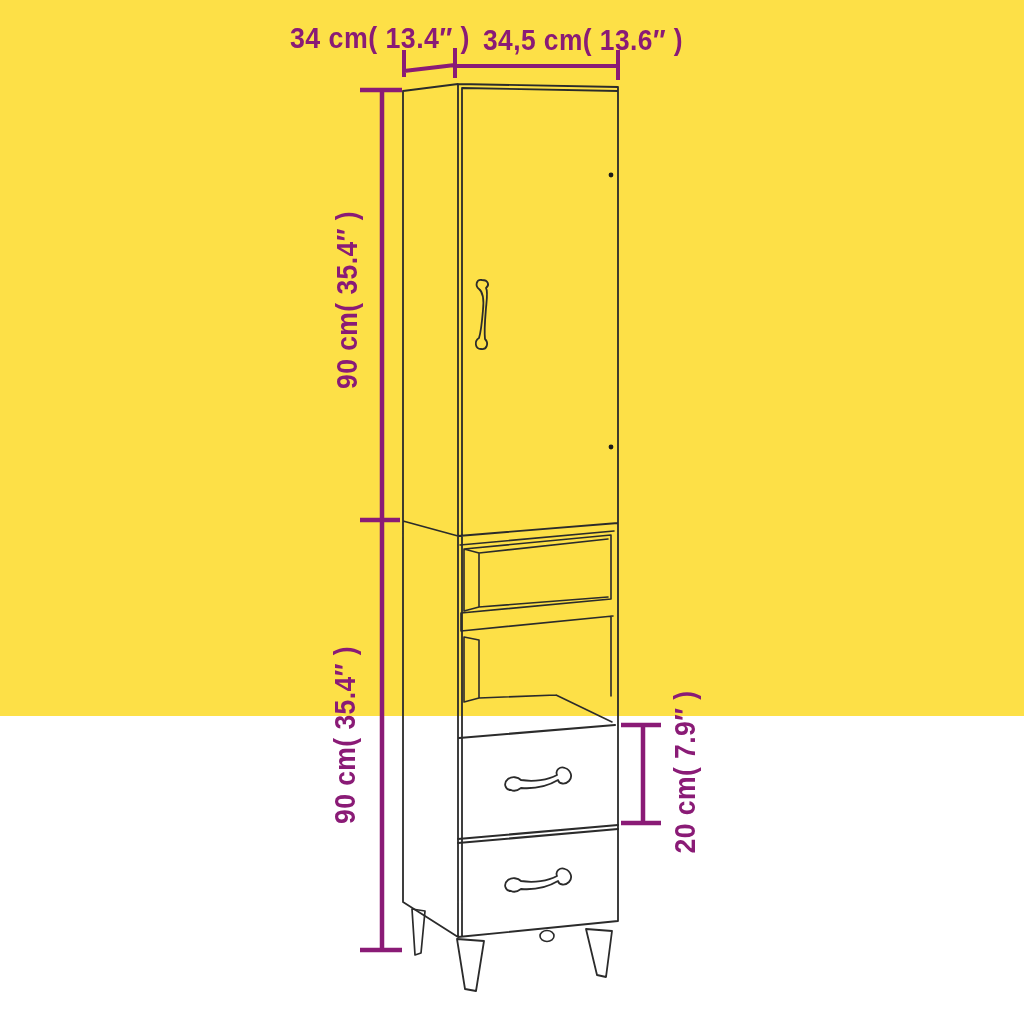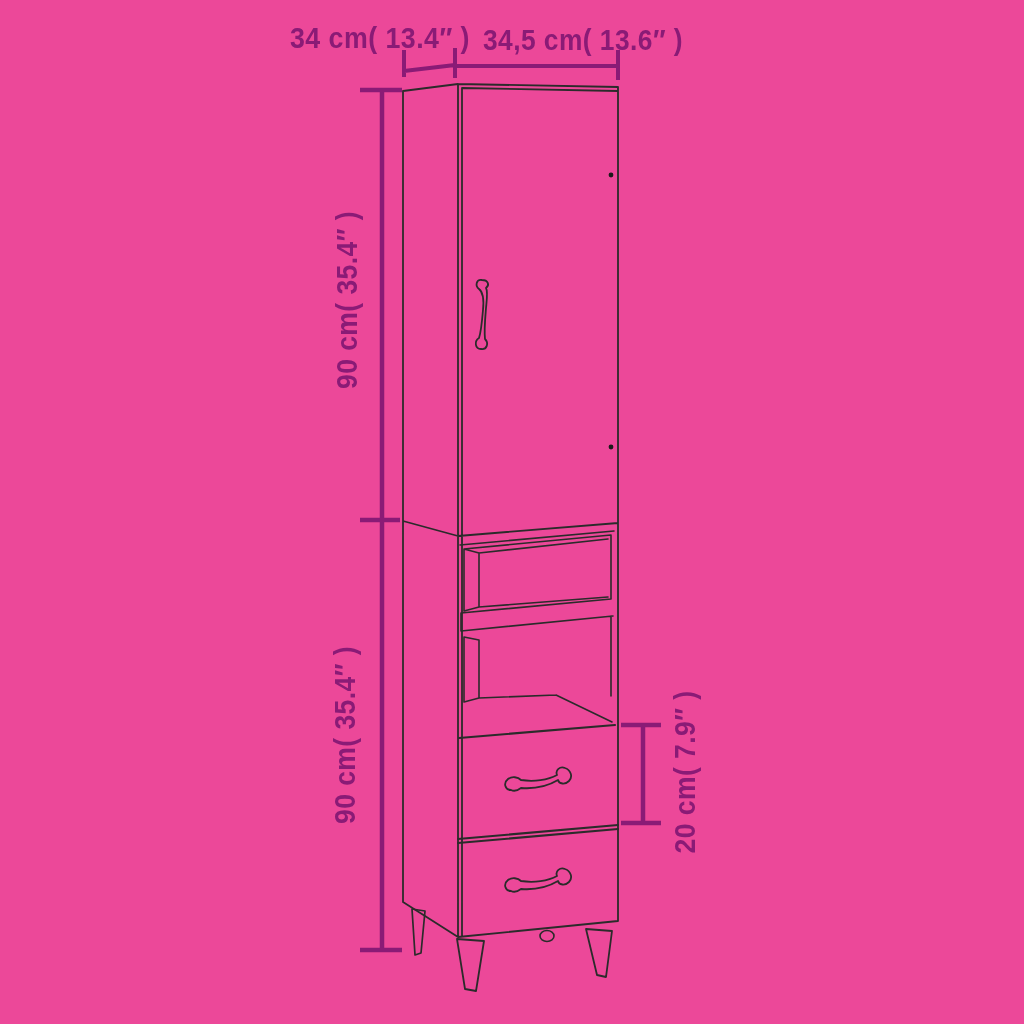--- a/index.html
+++ b/index.html
@@ -1,17 +1,17 @@
 <!DOCTYPE html>
 <html style="--accent: #8A1B76; --line: #2B2B2B;"><head>
 <meta charset="utf-8">
 <style>
   html,body{margin:0;padding:0;background:#ffffff;}
   body{width:1024px;height:1024px;overflow:hidden;font-family:"Liberation Sans",sans-serif;}
-  .canvas{position:relative;width:1024px;height:1024px;background:#ec4899;}
+  .canvas{position:relative;width:1024px;height:716px;background:#fde047;}
   svg{display:block;}
   .dimtext{
     font-family:"Liberation Sans","DejaVu Sans",sans-serif;
     font-weight:bold;
     font-size:29px;
     fill:var(--accent,#8A1B76);
     letter-spacing:0.5px;
   }
   .cabline{stroke:var(--line,#2B2B2B);fill:none;stroke-linecap:round;stroke-linejoin:round;}
   .dimline{stroke:var(--accent,#8A1B76);fill:none;stroke-linecap:butt;}

